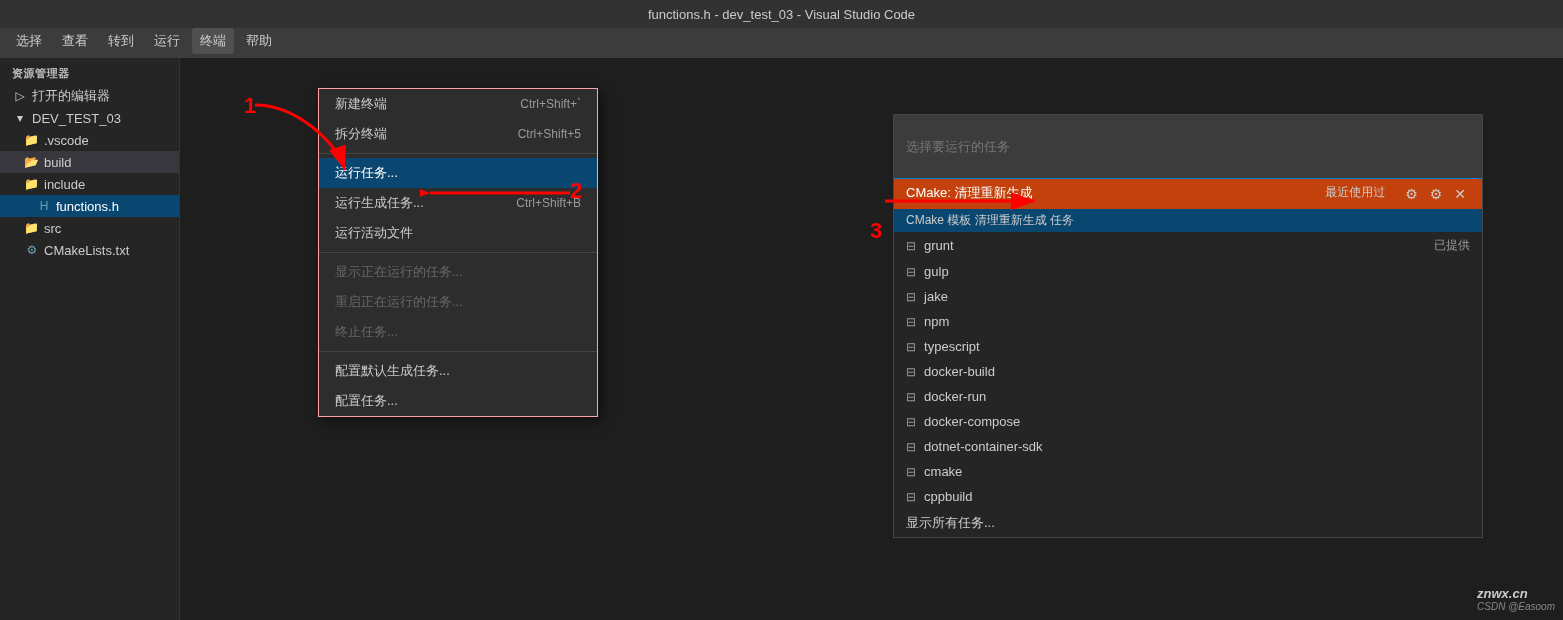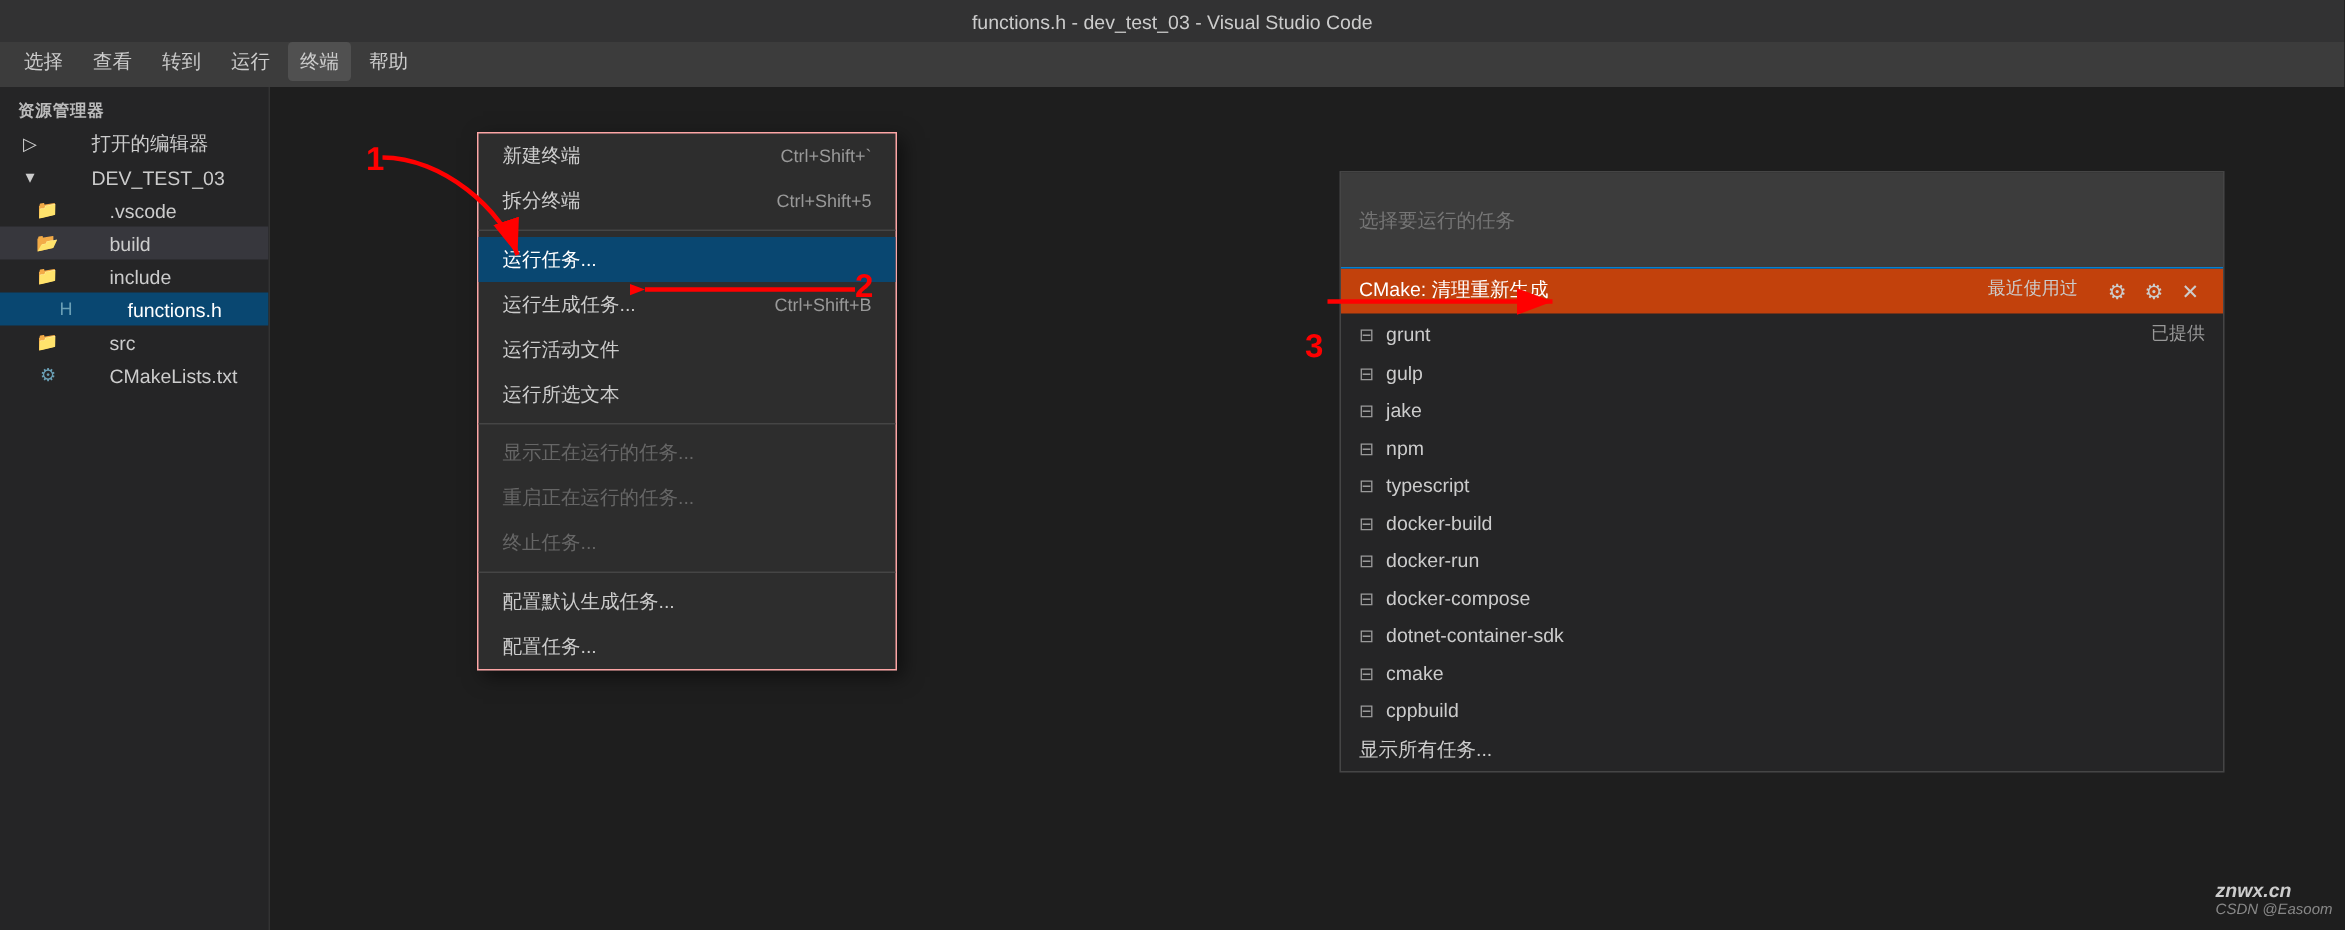--- a/index.html
+++ b/index.html
@@ -86,21 +86,20 @@
       color: #ffffff;
     }
     .tree-icon {
       font-size: 12px;
       width: 16px;
       text-align: center;
       flex-shrink: 0;
     }
     .tree-label {
       font-size: 13px;
-      margin-left: 29px;
     }
     .tree-item-indent1 {
       padding-left: 24px;
     }
     .tree-item-indent2 {
       padding-left: 36px;
     }
 
     
     .content-area {
@@ -327,23 +326,20 @@
 
       <div class="dropdown-item">
         <span>运行生成任务...</span>
         <span class="shortcut">Ctrl+Shift+B</span>
       </div>
 
       <div class="dropdown-item">
         <span>运行活动文件</span>
       </div>
 
-      <div class="dropdown-item">
-        <span>运行所选文本</span>
-      </div>
       <div class="dropdown-separator"></div>
 
       <div class="dropdown-item disabled">
         <span>显示正在运行的任务...</span>
       </div>
 
       <div class="dropdown-item disabled">
         <span>重启正在运行的任务...</span>
       </div>
 
@@ -368,20 +364,21 @@
       
       <div class="task-panel-header">
         <span class="task-panel-title">CMake: 清理重新生成</span>
         <span class="task-badge" style="color:#cccccc; font-size:12px; margin-right:8px;">最近使用过</span>
         <div class="task-panel-actions">
           <span class="task-panel-btn">⚙</span>
           <span class="task-panel-btn">⚙</span>
           <span class="task-panel-btn">✕</span>
         </div>
       </div>
+      <div class="task-panel-subtitle">CMake 模板 清理重新生成 任务</div>
 
       
 
       
       <div class="task-item">
         <span class="task-item-left">
           <span class="task-icon">⊟</span>
           <span>grunt</span>
         </span>
         <span class="task-badge">已提供</span>

